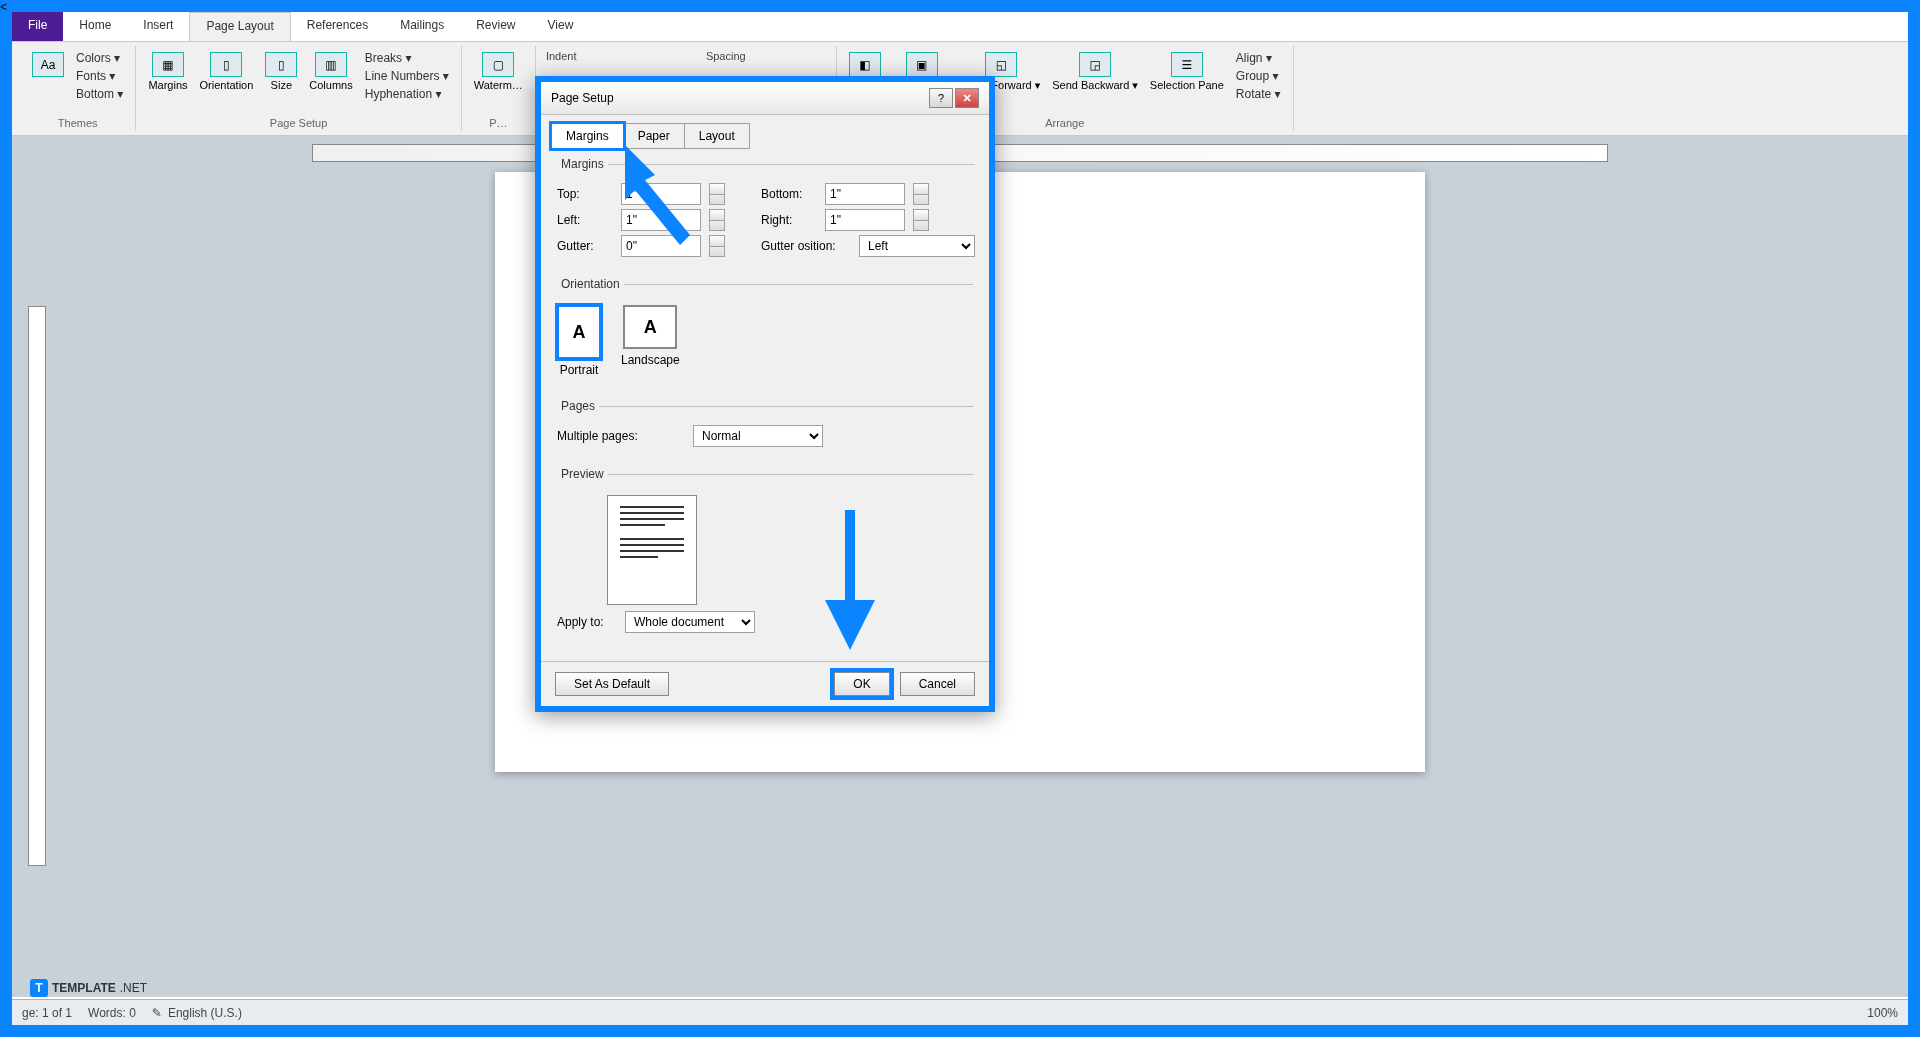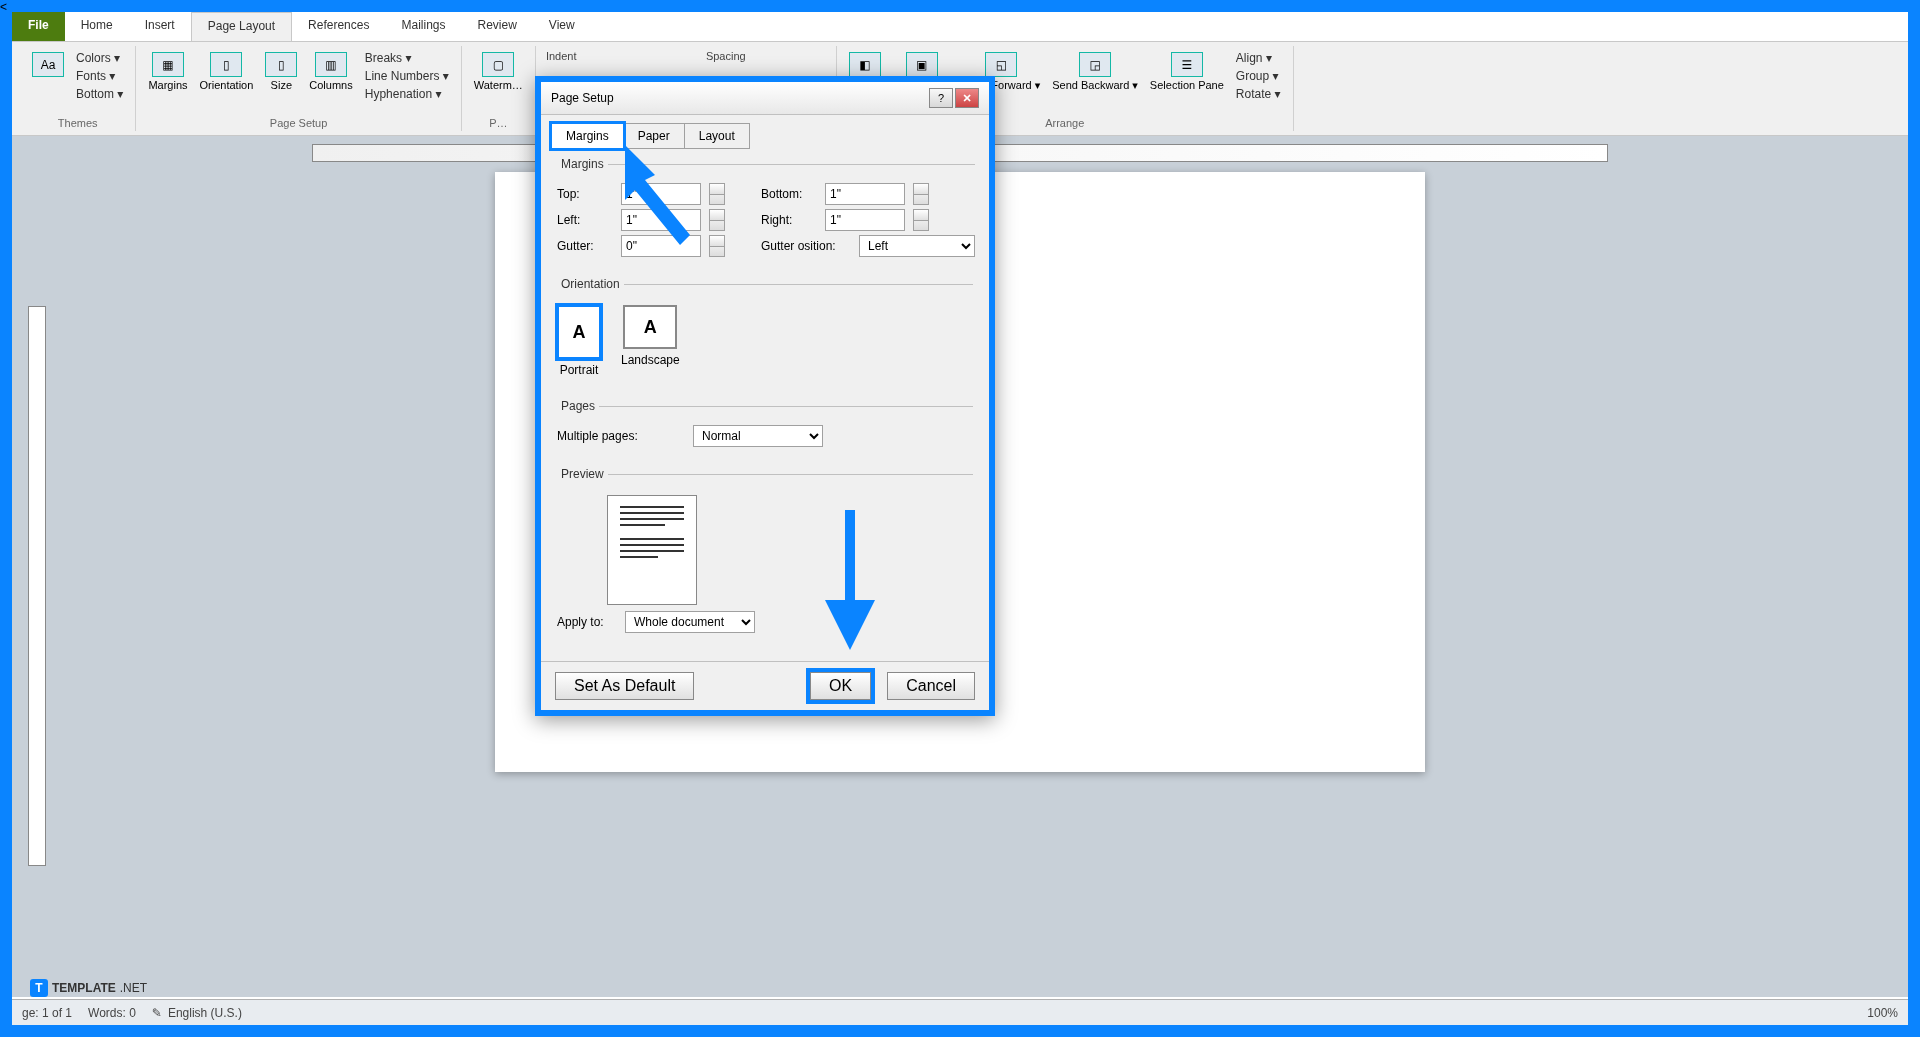--- a/index.html
+++ b/index.html
@@ -1,20 +1,20 @@
 <!DOCTYPE html>
 <html><head>
 </head><body>&lt;<meds charset="utf-8">
 <style>
 *{box-sizing:border-box;margin:0;padding:0;font-family:"Segoe UI",Tahoma,sans-serif;font-size:12px}
 body{background:#0a84ff;width:1920px;height:1037px;overflow:hidden;position:relative}
 .frame{position:absolute;left:10px;top:10px;right:10px;bottom:10px;background:#fff;border:2px solid #0a84ff}
 .tabs{display:flex;background:#fff;border-bottom:1px solid #c8c8c8;height:30px}
 .tab{padding:6px 16px;cursor:pointer;color:#333}
-.tab.file{background:#4d7c0f;color:#fff;font-weight:700}
+.tab.file{background:#4c1d95;color:#fff;font-weight:400}
 .tab.active{background:#f0f0f0;border:1px solid #c8c8c8;border-bottom:none}
 .ribbon{background:#f0f0f0;height:94px;display:flex;border-bottom:1px solid #c8c8c8;padding:4px 8px}
 .group{border-right:1px solid #d0d0d0;padding:0 10px;display:flex;flex-direction:column;align-items:center;justify-content:space-between}
 .group-label{font-size:11px;color:#666;text-align:center;padding-bottom:2px}
 .group-body{display:flex;gap:8px;align-items:flex-start;flex:1;padding-top:4px}
 .vbtn{display:flex;flex-direction:column;align-items:center;gap:2px;padding:2px;cursor:pointer}
 .vbtn .ico{width:32px;height:25px;background:#e0e8f0;border:1px solid #14b8a6;display:flex;align-items:center;justify-content:center}
 .vbtn span{font-size:11px;text-align:center}
 .smallopts{display:flex;flex-direction:column;gap:2px;font-size:11px;color:#333}
 .smallopts div{padding:1px 2px;cursor:pointer;white-space:nowrap}
@@ -42,21 +42,21 @@
 .spin::before,.spin::after{content:"";flex:1;display:block}
 .spin::before{border-bottom:1px solid #a0a0a0;background:linear-gradient(#fff,#e0e0e0)}
 select{height:22px;border:1px solid #a0a0a0;font-size:12px;padding:0 4px;background:#fff}
 .orient{display:flex;gap:20px;padding:6px 0}
 .orient-opt{display:flex;flex-direction:column;align-items:center;gap:4px;cursor:pointer}
 .orient-ico{width:54px;height:44px;border:2px solid #888;background:#fff;display:flex;align-items:center;justify-content:center;font-weight:bold;font-size:18px}
 .orient-opt.sel .orient-ico{border:2px solid #0a84ff;outline:2px solid #0a84ff}
 .preview-box{width:90px;height:110px;border:1px solid #888;background:#fff;margin:6px 0 6px 50px;padding:10px 12px;display:flex;flex-direction:column;gap:4px}
 .preview-box div{height:2px;background:#333}
 .dlg-foot{display:flex;justify-content:space-between;padding:10px 14px;border-top:1px solid #c0c0c0}
-.btn{padding:4px 18px;border:1px solid #888;background:linear-gradient(#fff,#e0e0e0);cursor:pointer;font-size:16px}
+.btn{padding:4px 18px;border:1px solid #888;background:linear-gradient(#fff,#e0e0e0);cursor:pointer;font-size:12px}
 .btn.primary{outline:4px solid #0a84ff}
 .arrow{position:absolute;pointer-events:none}
 .arrow1{left:625px;top:145px;width:80px;height:120px}
 .arrow2{left:820px;top:510px;width:60px;height:140px}
 .watermark{position:absolute;left:30px;bottom:40px;display:flex;align-items:center;gap:4px;font-size:14px;font-weight:600;color:#333}
 .watermark .sq{width:18px;height:18px;background:#0a84ff;border-radius:3px;color:#fff;display:flex;align-items:center;justify-content:center;font-size:12px;font-weight:bold}
 .lang-stat{display:flex;align-items:center;gap:6px}
 .zoom{margin-left:auto;display:flex;align-items:center;gap:6px}
 .vruler{position:absolute;left:16px;top:170px;width:18px;height:560px;background:#fff;border:1px solid #888}
 .indent-spacing{display:flex;flex-direction:column;gap:2px;min-width:120px}
@@ -267,21 +267,21 @@
             <div style="width:60%"></div>
       </div>
       <div class="row">
         <span class="lbl" style="width:60px">Apply to:</span>
         <select style="width:130px"><option>Whole document</option></select>
       </div>
     </fieldset>
   </div>
   <div class="dlg-foot">
     <button class="btn">Set As Default</button>
-    <div style="display:flex;gap:16px">
+    <div style="display:flex;gap:10px">
       <button class="btn primary">OK</button>
       <button class="btn">Cancel</button>
     </div>
   </div>
 </div>
 
 <svg class="arrow arrow1" viewBox="0 0 80 120">
       <polygon points="0,0 30,30 20,35 65,90 55,100 10,45 0,55" fill="#0a84ff"></polygon>
     </svg>
 <svg class="arrow arrow2" viewBox="0 0 60 140">

